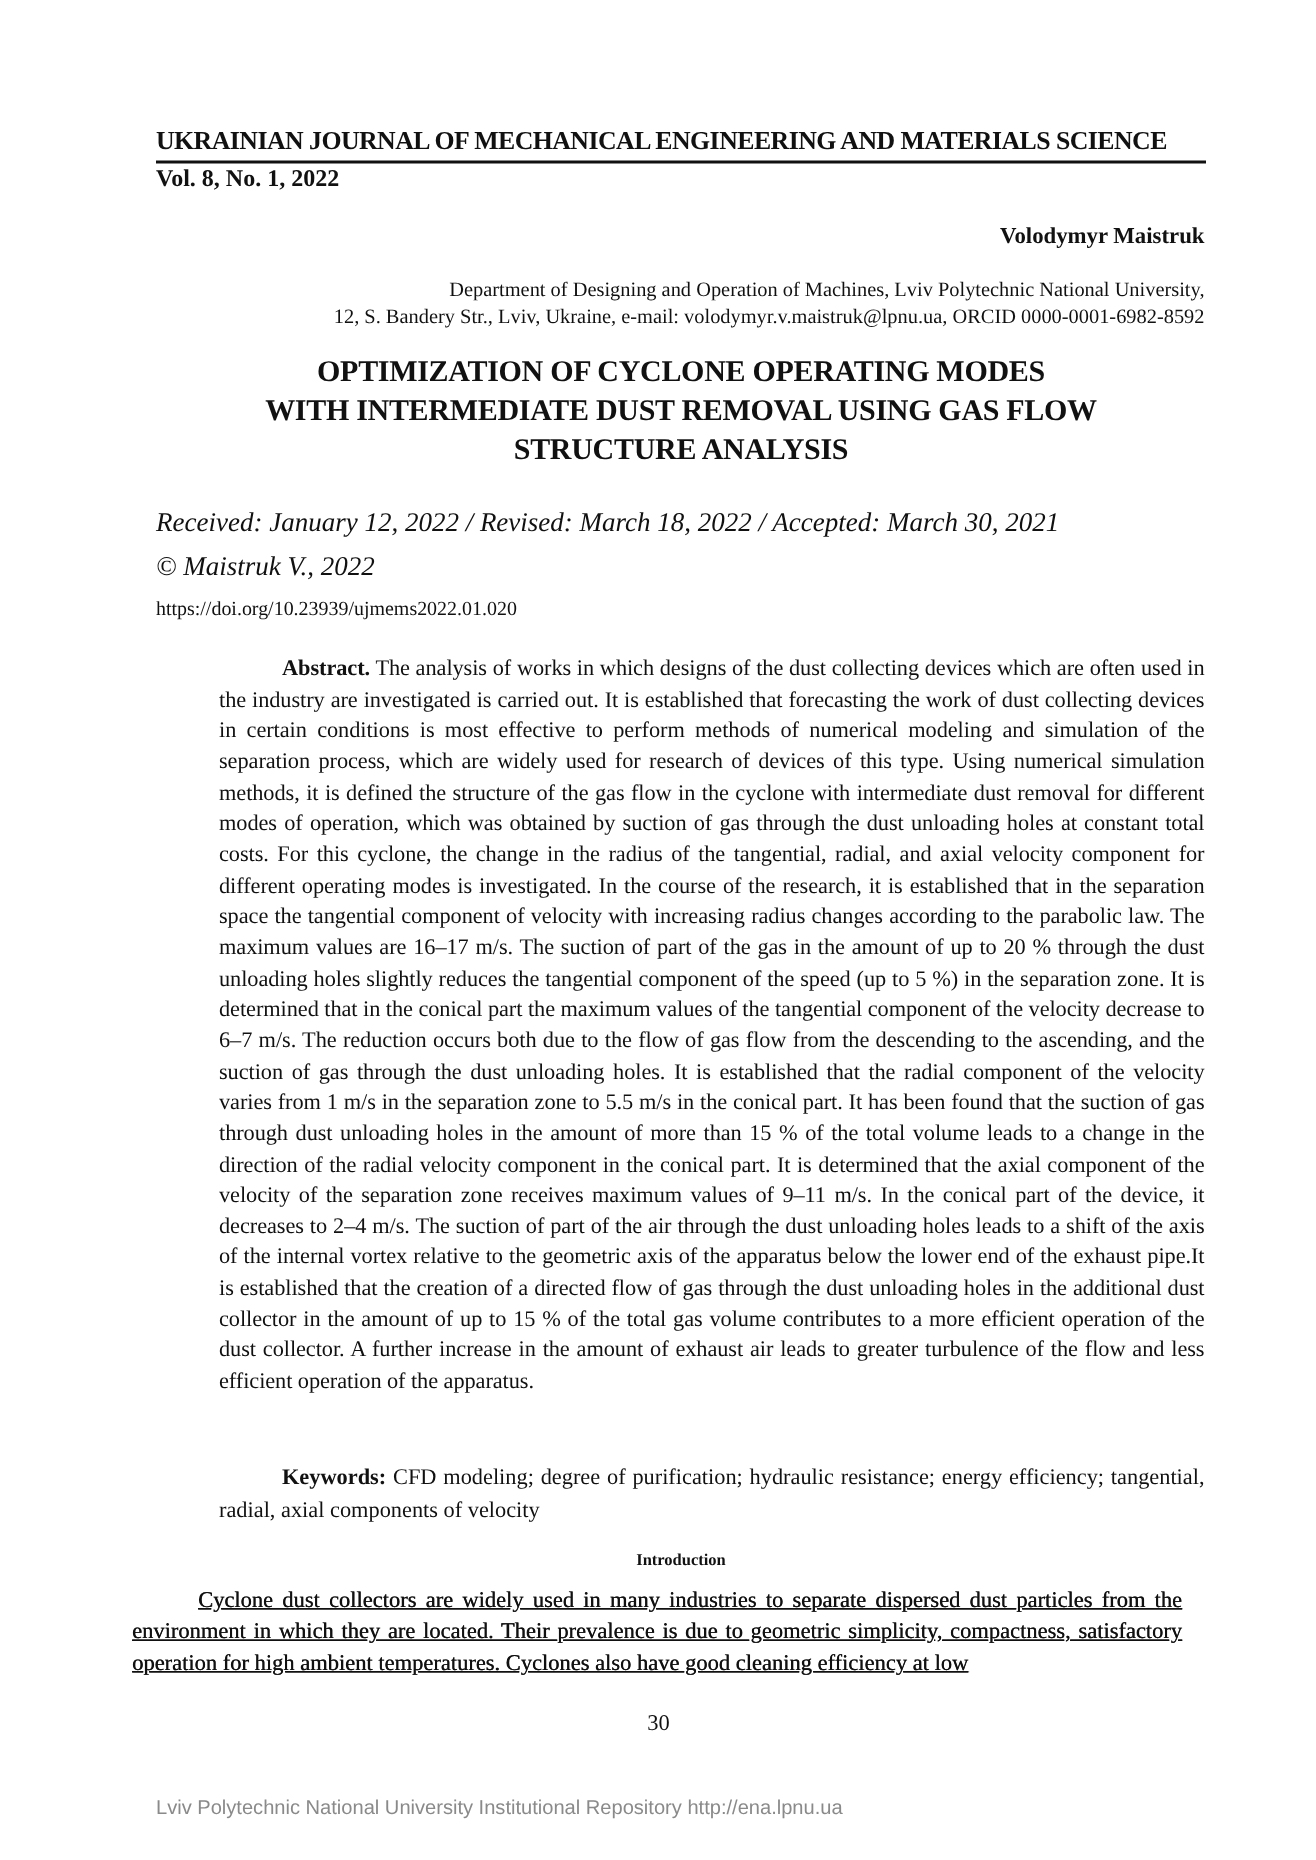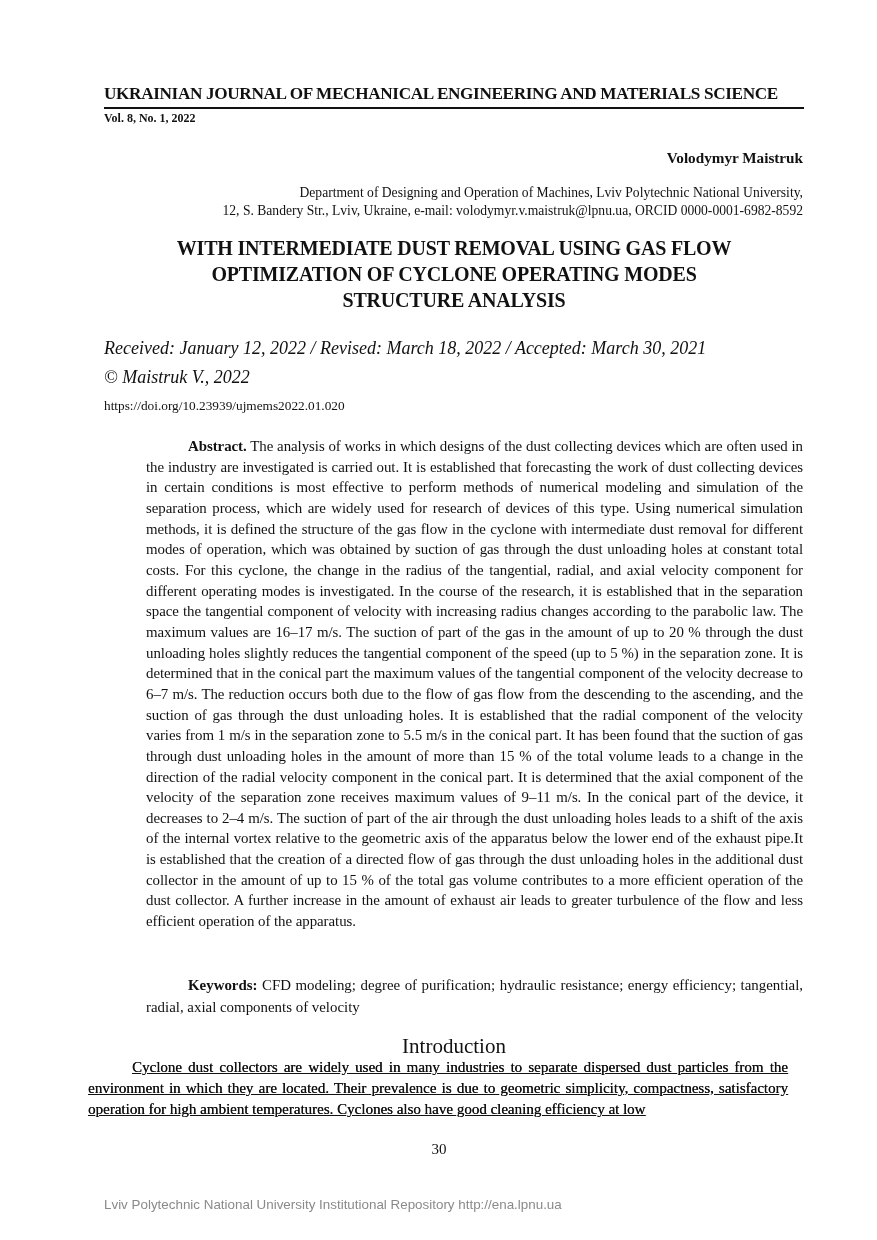--- a/index.html
+++ b/index.html
@@ -2,32 +2,32 @@
 <html><head>
 <meta charset="utf-8">
 <style>
   html, body { margin: 0; padding: 0; background: #ffffff; }
   body { width: 877px; height: 1240px; position: relative; overflow: hidden;
          font-family: "Liberation Serif", "DejaVu Serif", serif; color: #111; }
   .abs { position: absolute; }
   .journal { left: 104px; top: 84px; width: 700px; font-weight: bold; font-size: 17.2px;
              letter-spacing: -0.35px; white-space: nowrap; text-align: justify; }
   .rule { left: 104px; top: 107px; width: 700px; height: 0; border-top: 2px solid #111; }
-  .vol { left: 104px; top: 111px; font-weight: bold; font-size: 12px; }
+  .vol { left: 104px; top: 111px; font-weight: bold; font-size: 16px; }
   .author { right: 74px; top: 149px; font-weight: bold; font-size: 15.2px; }
   .affil { right: 74px; top: 184px; width: 660px; text-align: right; font-size: 13.6px; line-height: 17.5px; }
   .title { left: 104px; top: 235px; width: 700px; text-align: center; font-weight: bold;
            font-size: 20px; line-height: 26.2px; letter-spacing: -0.2px; }
   .meta-italic { left: 104px; font-style: italic; font-size: 18px; }
   .doi { left: 104px; top: 398px; font-size: 13.3px; }
   .abstract { left: 146px; top: 436px; width: 657px; font-size: 14.9px; line-height: 20.65px;
               text-align: justify; letter-spacing: -0.05px; }
   .abstract .indent, .keywords .indent { display: inline-block; width: 42px; }
   .keywords { left: 146px; top: 975px; width: 657px; font-size: 14.9px; line-height: 21.5px; text-align: justify; }
-  .intro-heading { left: 104px; top: 1034px; width: 700px; text-align: center; font-weight: normal; font-size: 21px; }
+  .intro-heading { left: 104px; top: 1034px; width: 700px; text-align: center; font-weight: bold; font-size: 11px; }
   .intro { left: 88px; top: 1057px; width: 700px; font-size: 15px; line-height: 21px; text-align: justify;
            text-shadow: 0.25px 0 0 #111; text-decoration: underline; }
   .intro .indent { display: inline-block; width: 44px; }
   .pagenum { left: 104px; top: 1141px; width: 670px; text-align: center; font-size: 15px; }
   .footer { left: 104px; top: 1197px; width: 670px; text-align: left;
             font-family: "Liberation Sans", "DejaVu Sans", sans-serif; font-size: 13.4px; color: #8a8a8a; }
   b { font-weight: bold; }
 </style>
 </head>
 <body>
@@ -36,22 +36,22 @@
 <div class="abs rule"></div>
 <div class="abs vol">Vol. 8, No. 1, 2022</div>
 
 <div class="abs author">Volodymyr Maistruk</div>
 <div class="abs affil">
   <div>Department of Designing and Operation of Machines, Lviv Polytechnic National University,</div>
   <div>12, S. Bandery Str., Lviv, Ukraine, e-mail: volodymyr.v.maistruk@lpnu.ua, ORCID 0000-0001-6982-8592</div>
 </div>
 
 <div class="abs title">
+  <div>OPTIMIZATION OF CYCLONE OPERATING MODES</div>
   <div>WITH INTERMEDIATE DUST REMOVAL USING GAS FLOW</div>
-  <div>OPTIMIZATION OF CYCLONE OPERATING MODES</div>
   <div>STRUCTURE ANALYSIS</div>
 </div>
 
 <div class="abs meta-italic" style="top:338px;">Received: January 12, 2022 / Revised: March 18, 2022 / Accepted: March 30, 2021</div>
 <div class="abs meta-italic" style="top:367px;">© Maistruk V., 2022</div>
 <div class="abs doi">https://doi.org/10.23939/ujmems2022.01.020</div>
 
 <div class="abs abstract"><span class="indent"></span><b>Abstract.</b> <span>The analysis of works in which designs of the dust collecting devices which are often used in the industry are investigated is carried out. It is established that forecasting the work of dust collecting devices in certain conditions is most effective to perform methods of numerical modeling and simulation of the separation process, which are widely used for research of devices of this type. Using numerical simulation methods, it is defined the structure of the gas flow in the cyclone with intermediate dust removal for different modes of operation, which was obtained by suction of gas through the dust unloading holes at constant total costs. For this cyclone, the change in the radius of the tangential, radial, and axial velocity component for different operating modes is investigated. In the course of the research, it is established that in the separation space the tangential component of velocity with increasing radius changes according to the parabolic law. The maximum values are 16–17 m/s. The suction of part of the gas in the amount of up to 20 % through the dust unloading holes slightly reduces the tangential component of the speed (up to 5 %) in the separation zone. It is determined that in the conical part the maximum values of the tangential component of the velocity decrease to 6–7 m/s. The reduction occurs both due to the flow of gas flow from the descending to the ascending, and the suction of gas through the dust unloading holes. It is established that the radial component of the velocity varies from 1 m/s in the separation zone to 5.5 m/s in the conical part. It has been found that the suction of gas through dust unloading holes in the amount of more than 15 % of the total volume leads to a change in the direction of the radial velocity component in the conical part. It is determined that the axial component of the velocity of the separation zone receives maximum values of 9–11 m/s. In the conical part of the device, it decreases to 2–4 m/s. The suction of part of the air through the dust unloading holes leads to a shift of the axis of the internal vortex relative to the geometric axis of the apparatus below the lower end of the exhaust pipe.It is established that the creation of a directed flow of gas through the dust unloading holes in the additional dust collector in the amount of up to 15 % of the total gas volume contributes to a more efficient operation of the dust collector. A further increase in the amount of exhaust air leads to greater turbulence of the flow and less efficient operation of the apparatus.</span></div>
 
 <div class="abs keywords"><span class="indent"></span><b>Keywords:</b> <span>CFD modeling; degree of purification; hydraulic resistance; energy efficiency; tangential, radial, axial components of velocity</span></div>

